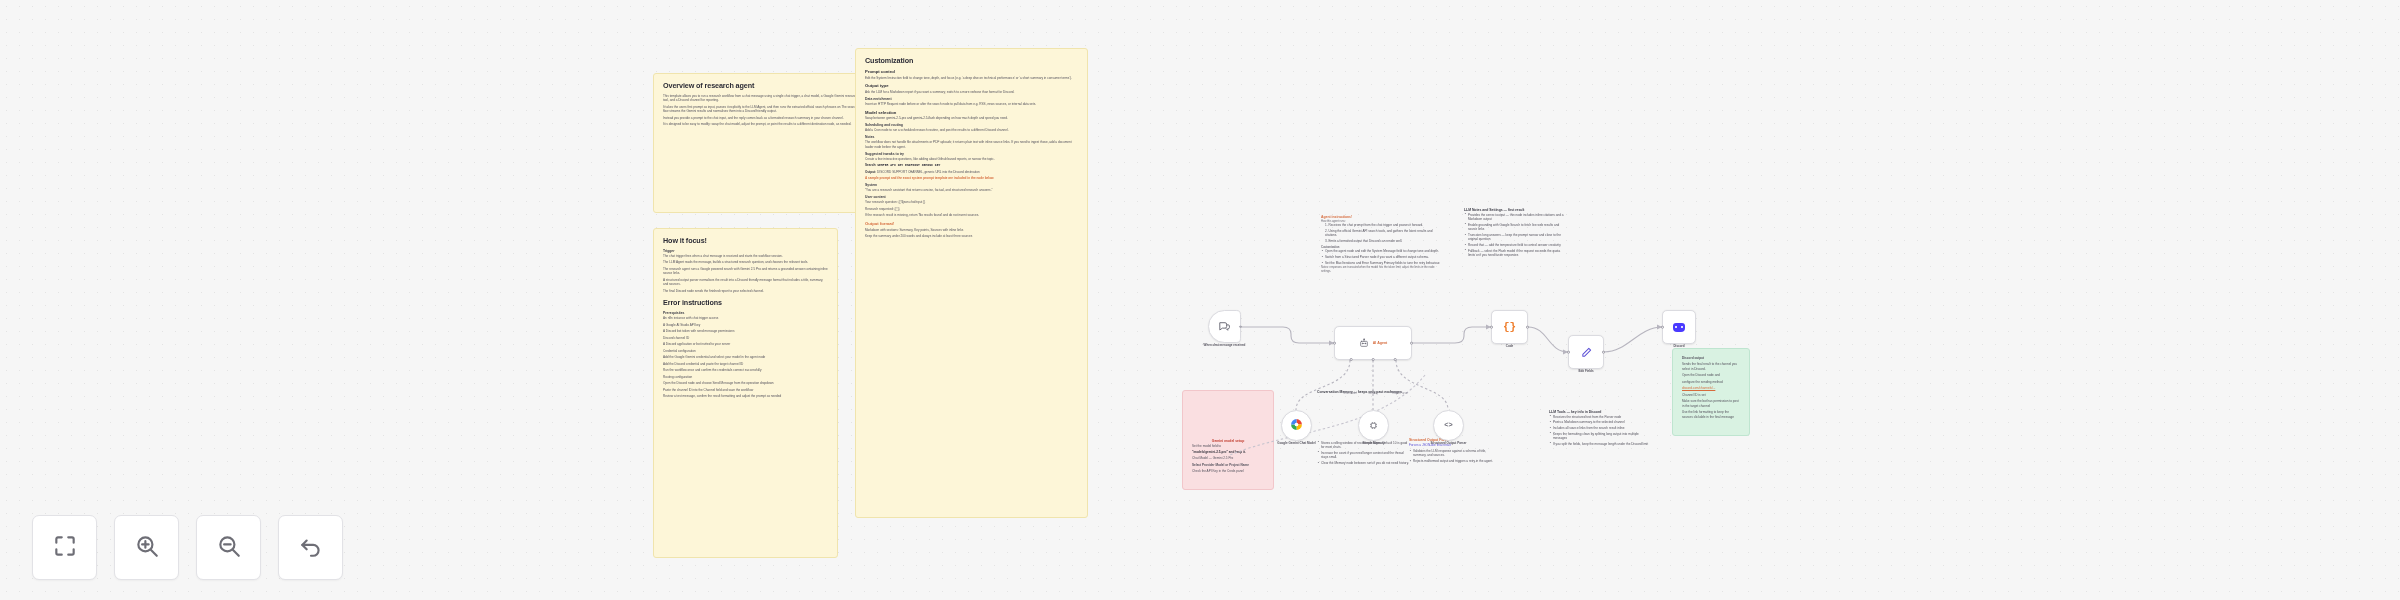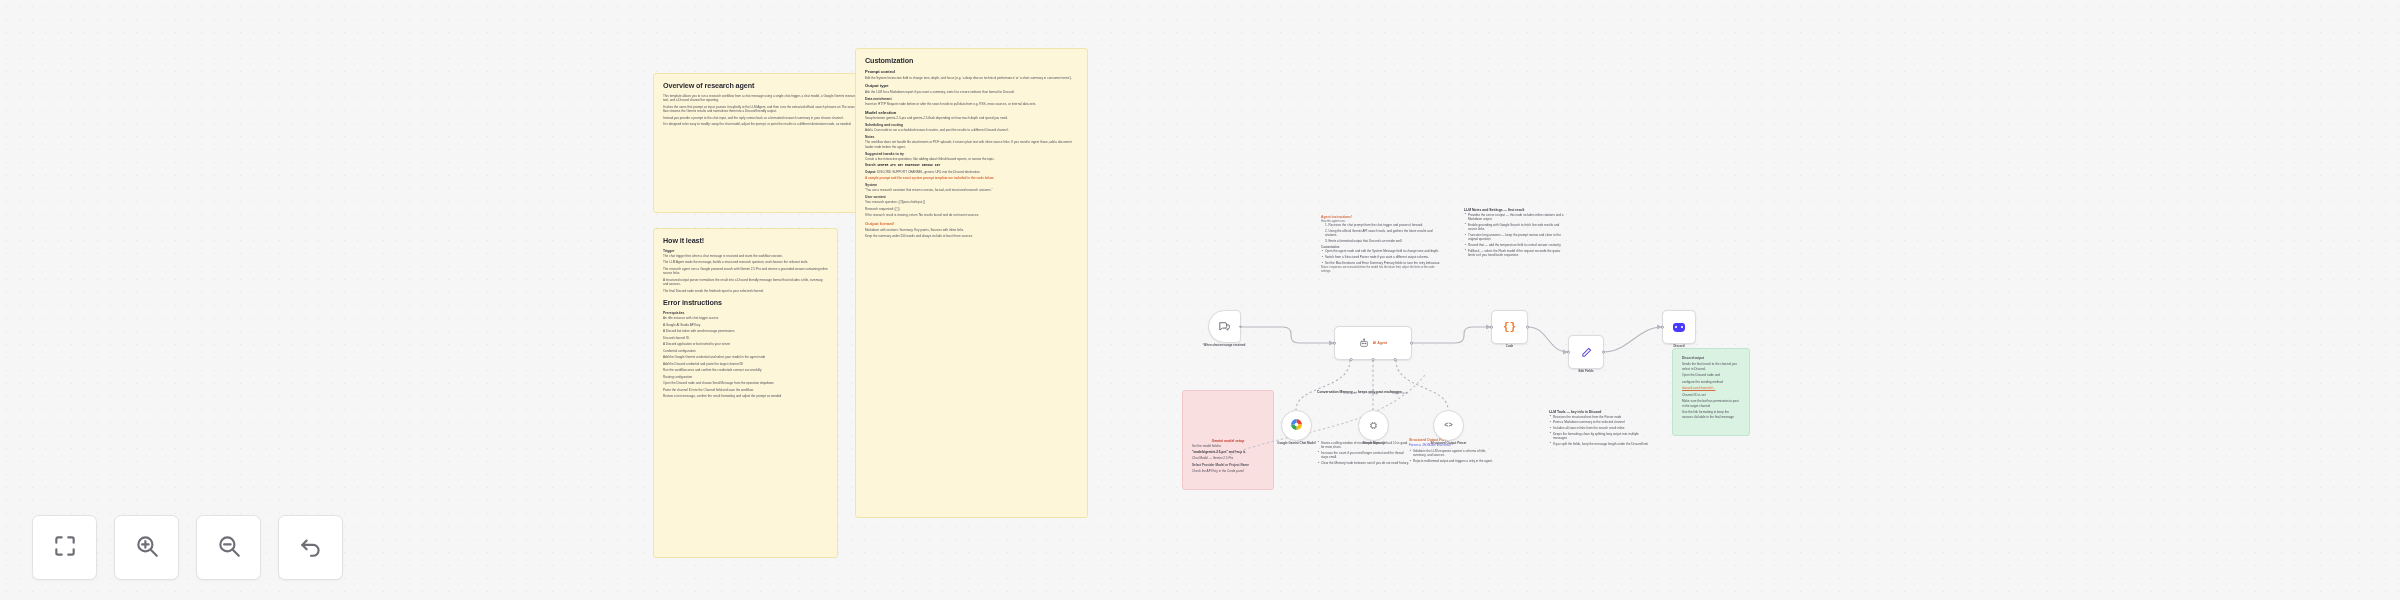--- a/index.html
+++ b/index.html
@@ -112,21 +112,21 @@
 
   <div class="sticky" style="left:653px; top:73px; width:217px; height:140px;">
     <div class="s-h1">Overview of research agent</div>
     <div class="s-p">This template allows you to run a research workflow from a chat message using a single chat trigger, a chat model, a Google Gemini research tool, and a Discord channel for reporting.</div>
     <div class="s-p">It takes the users first prompt as input, passes it explicitly to the LLM Agent, and then runs the extracted official search phrases on The search flow streams the Gemini results and normalises them into a Discord friendly output.</div>
     <div class="s-p">Instead you provide a prompt to the chat input, and the reply comes back as a formatted research summary in your chosen channel.</div>
     <div class="s-p">It is designed to be easy to modify: swap the chat model, adjust the prompt, or point the results to a different destination node, as needed.</div>
   </div>
 
   <div class="sticky" style="left:653px; top:228px; width:185px; height:330px;">
-    <div class="s-h1">How it least!</div>
+    <div class="s-h1">How it focus!</div>
     <div class="s-h3">Trigger</div>
     <div class="s-p">The chat trigger fires when a chat message is received and starts the workflow session.</div>
     <div class="s-p">The LLM Agent reads the message, builds a structured research question, and chooses the relevant tools.</div>
     <div class="s-p">The research agent runs a Google powered search with Gemini 2.5 Pro and returns a grounded answer containing inline source links.</div>
     <div class="s-p">A structured output parser normalises the result into a Discord friendly message format that includes a title, summary, and sources.</div>
     <div class="s-p">The final Discord node sends the finished report to your selected channel.</div>
     <div class="sp"></div>
     <div class="s-h1">Error instructions</div>
     <div class="s-h3">Prerequisites</div>
     <div class="s-p">An n8n instance with chat trigger access</div>

